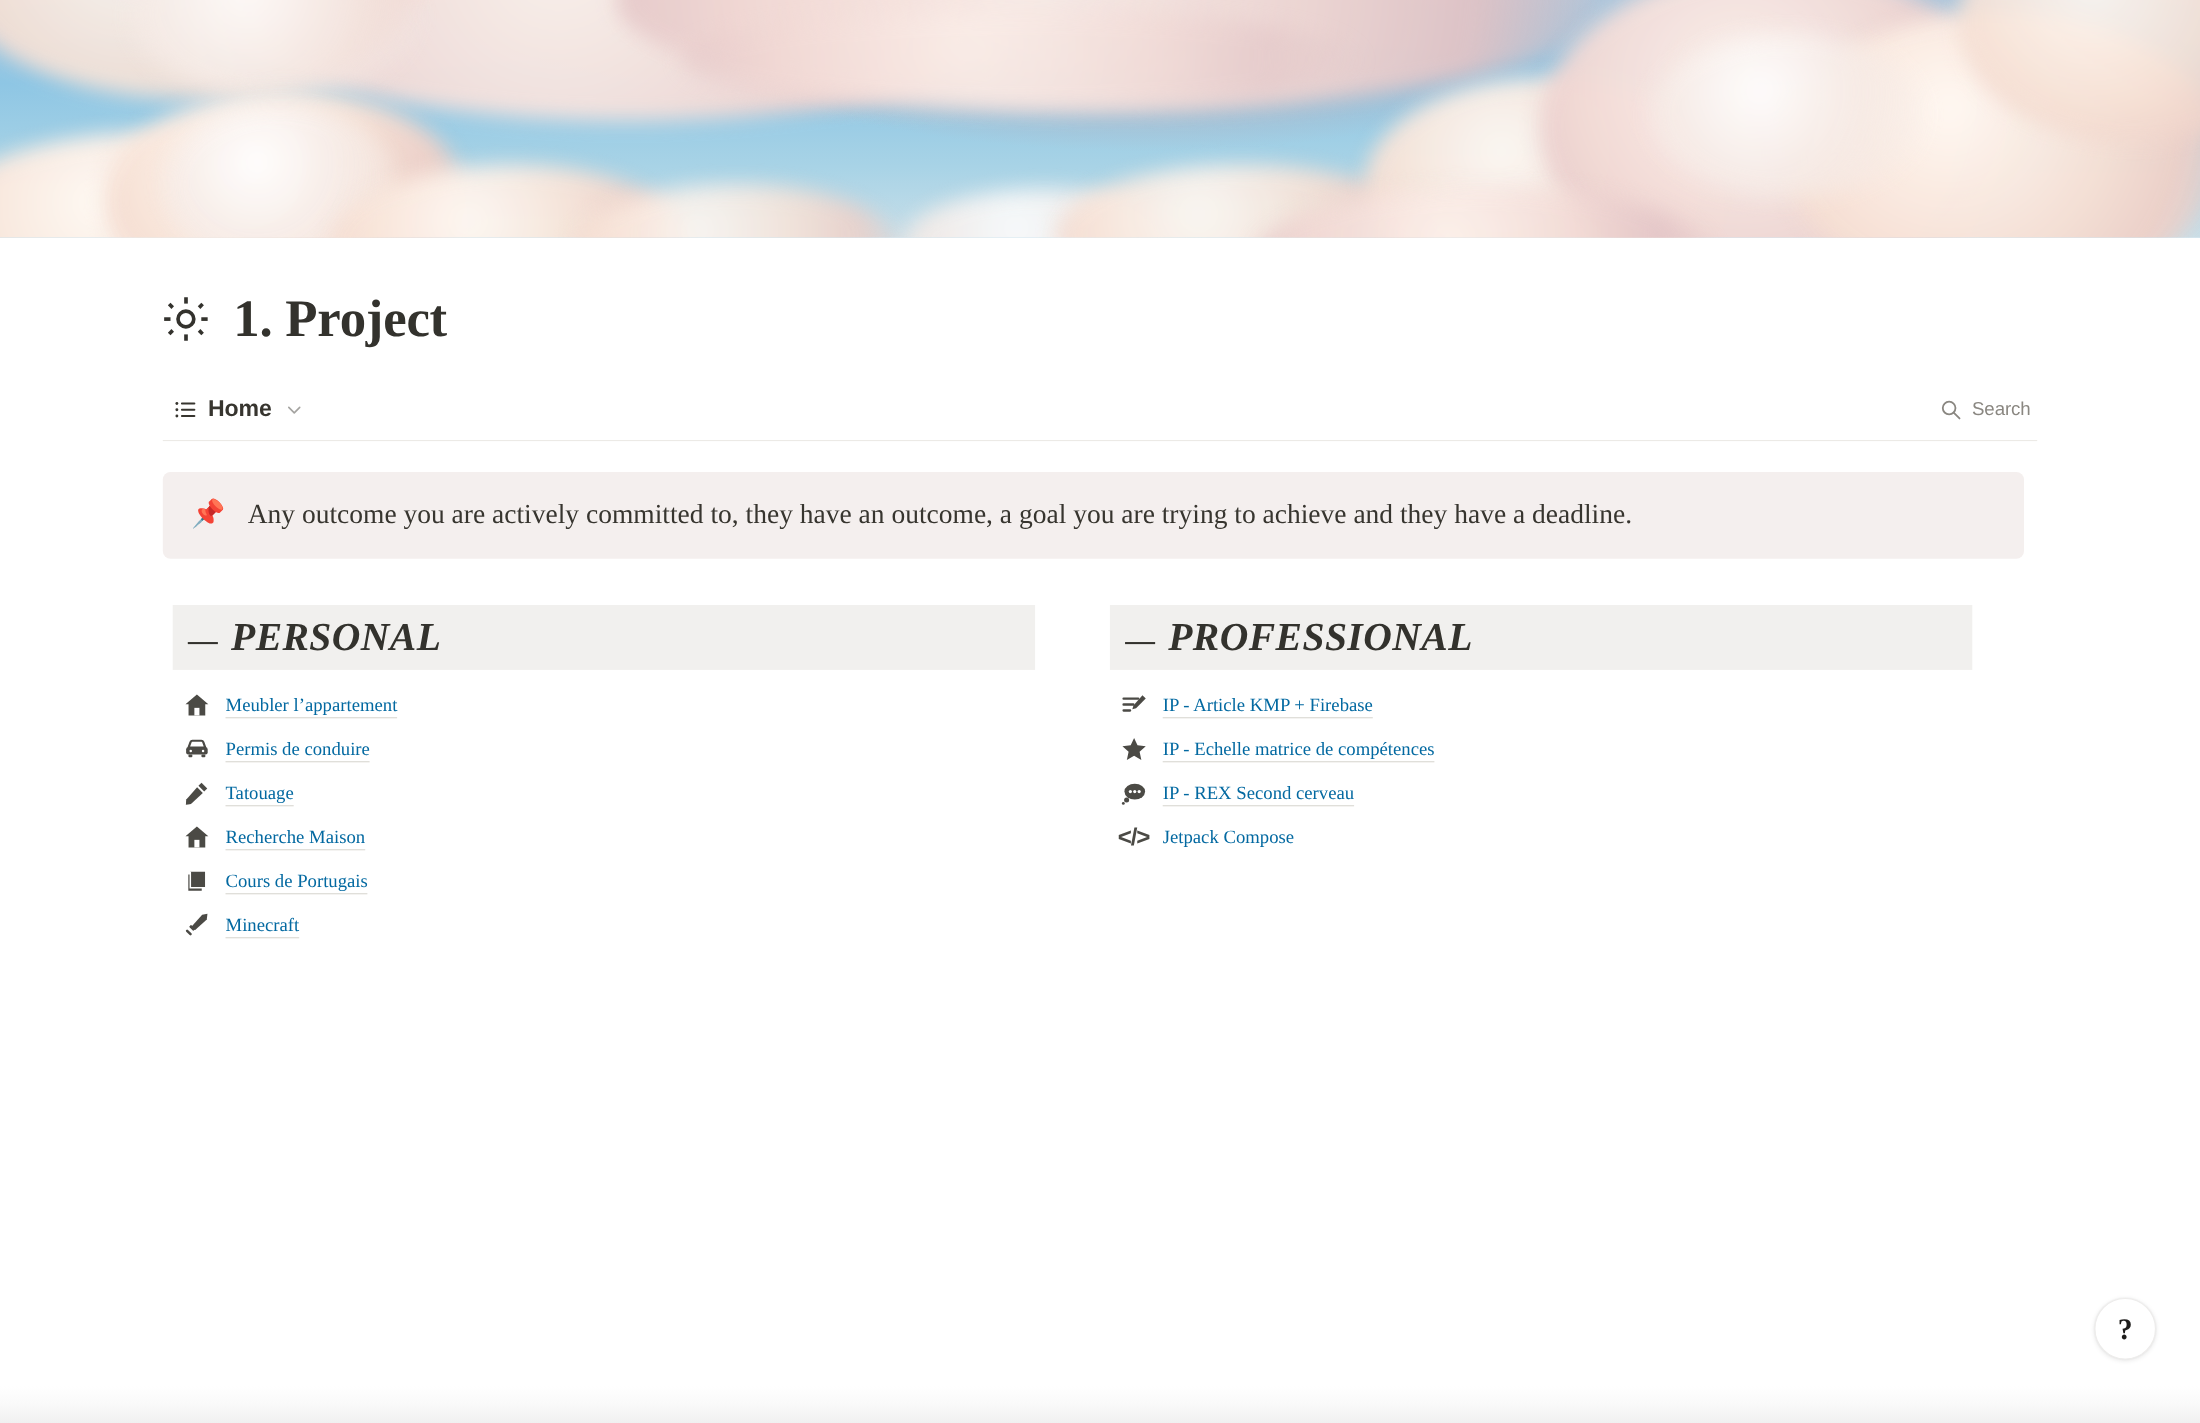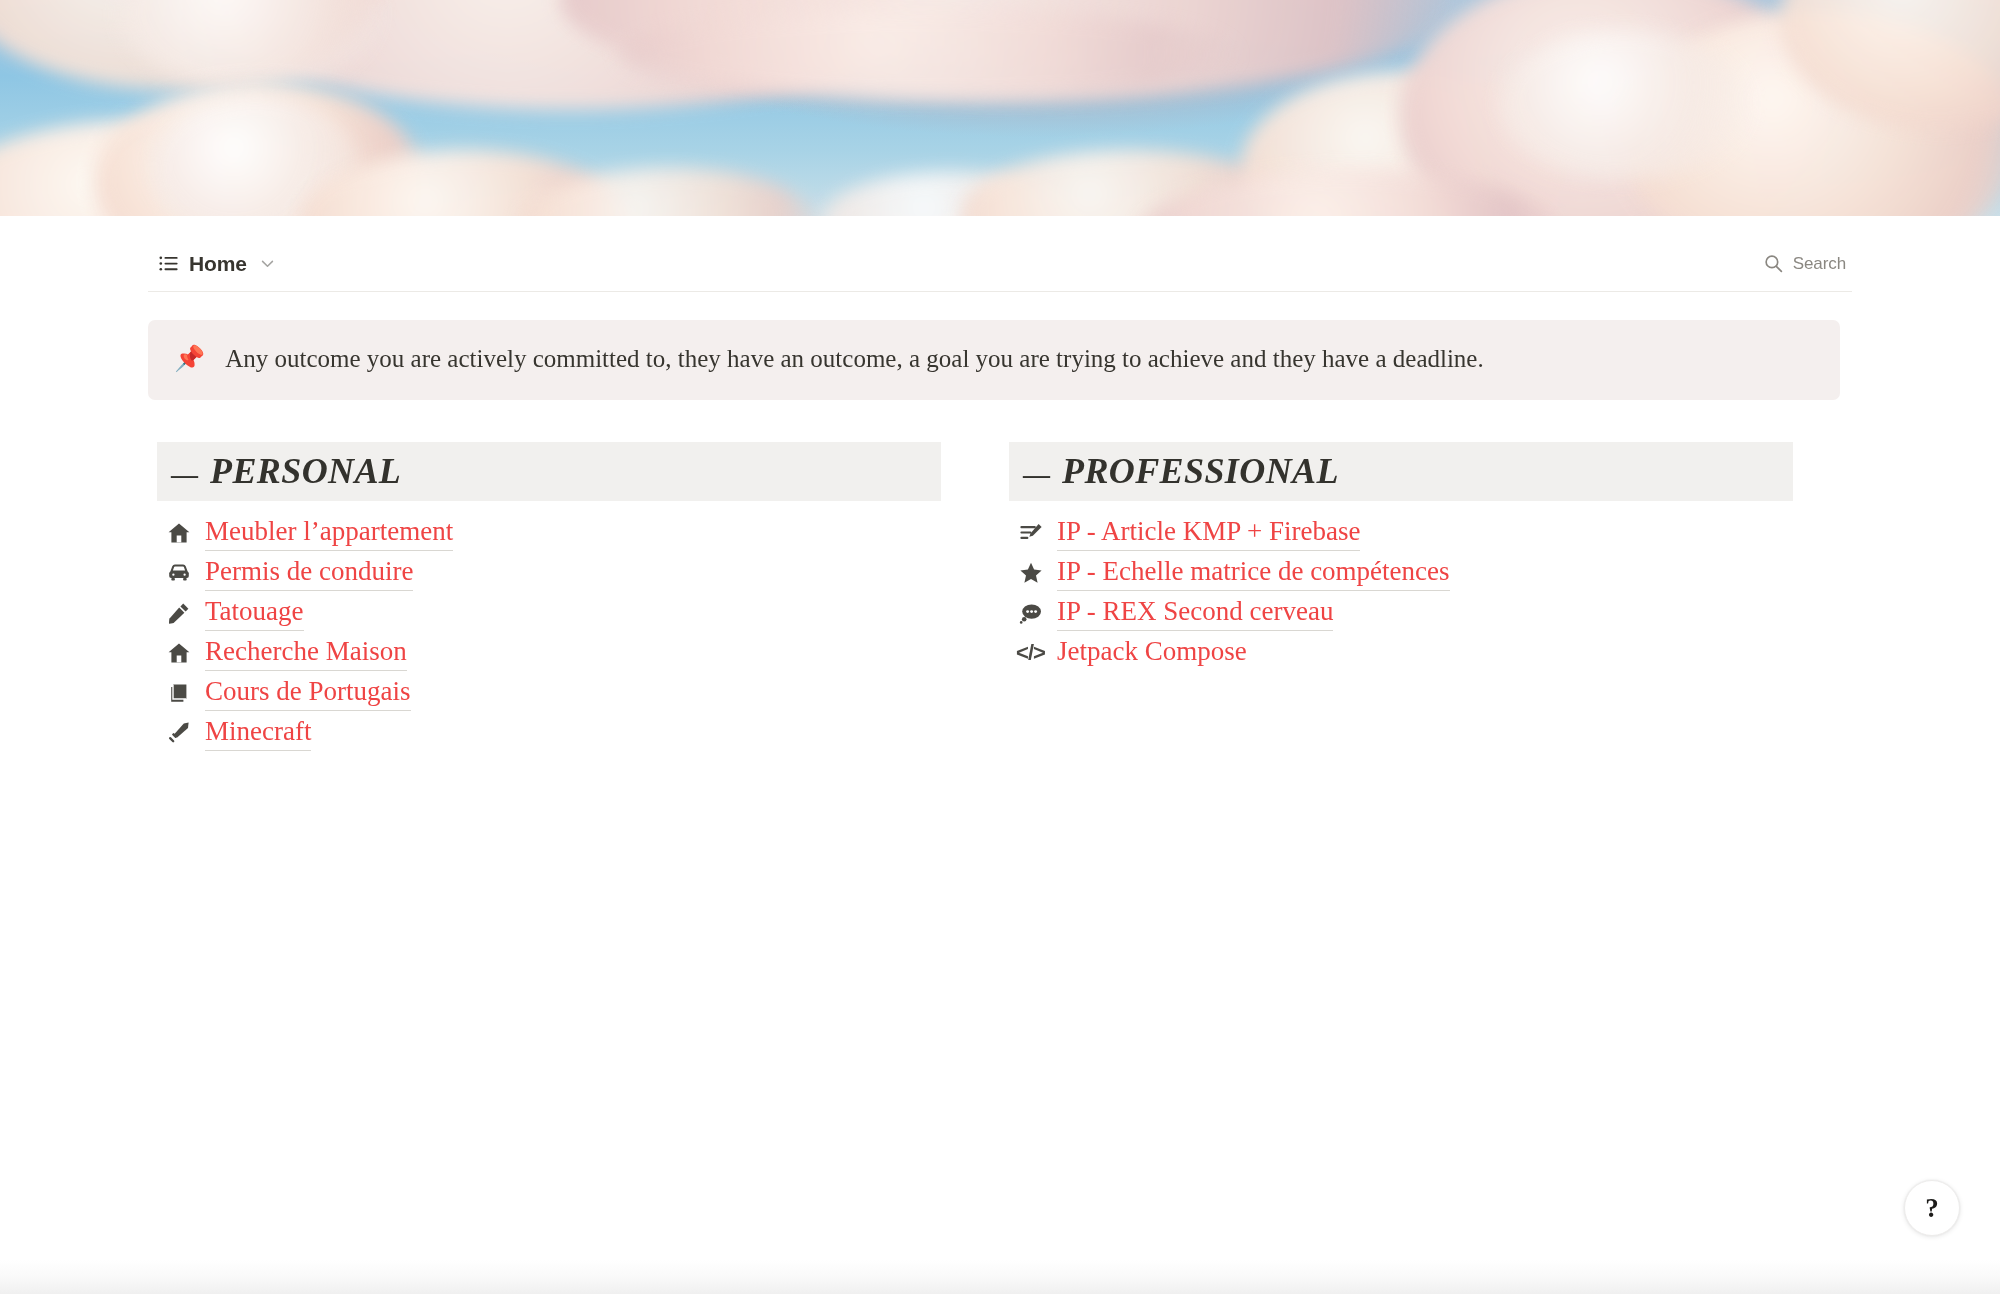--- a/index.html
+++ b/index.html
@@ -159,22 +159,22 @@
     height: 25px;
     flex: none;
     display: flex;
     align-items: center;
     justify-content: center;
     color: #4b4a45;
   }
   .link-ico svg { display: block; }
   .link-text {
     font-family: "Liberation Serif", "DejaVu Serif", serif;
-    font-size: 27px;
-    color: #ef4444;
+    font-size: 17px;
+    color: #0369a1;
     border-bottom: 1.5px solid #d9d7d2;
     line-height: 1.26;
     padding-bottom: 1px;
     cursor: pointer;
   }
   .link-text.no-underline { border-bottom: 1.5px solid transparent; }
 
   .code-ico {
     font-family: "Liberation Sans", sans-serif;
     font-size: 22px;
@@ -237,20 +237,34 @@
   <div class="cloud c-warm" style="left:1240px; top:70px;   width:330px;  height:200px; opacity:.95;"></div>
   <div class="cloud c-pink" style="left:1400px; top:-30px;  width:430px;  height:290px; opacity:.97;"></div>
   <div class="cloud c-warm" style="left:1620px; top:10px;   width:400px;  height:260px; opacity:.97;"></div>
   <div class="cloud c-pale" style="left:1500px; top:30px;   width:250px;  height:150px; opacity:.85;"></div>
   <div class="cloud c-warm" style="left:1780px; top:-90px;  width:320px;  height:220px; opacity:.9;"></div>
   <div class="cloud c-pink" style="left:1140px; top:170px;  width:420px;  height:130px; opacity:.85;"></div>
 </div>
 
 <div class="page">
 
+  <div class="title-row">
+    <svg class="title-icon" viewBox="0 0 24 24" aria-hidden="true">
+      <circle cx="12" cy="12" r="4.1" fill="none" stroke="#33322d" stroke-width="1.9"></circle>
+      <rect x="11.1" y="0.7" width="1.9" height="3.3" fill="#33322d"></rect>
+      <rect x="11.1" y="20.0" width="1.9" height="3.3" fill="#33322d"></rect>
+      <rect x="0.7" y="11.1" width="3.3" height="1.9" fill="#33322d"></rect>
+      <rect x="20.0" y="11.1" width="3.3" height="1.9" fill="#33322d"></rect>
+      <rect x="3.3" y="3.9" width="1.9" height="2.6" fill="#33322d" transform="rotate(-45 4.2 5.2)"></rect>
+      <rect x="18.8" y="3.9" width="1.9" height="2.6" fill="#33322d" transform="rotate(45 19.8 5.2)"></rect>
+      <rect x="3.3" y="17.5" width="1.9" height="2.6" fill="#33322d" transform="rotate(45 4.2 18.8)"></rect>
+      <rect x="18.8" y="17.5" width="1.9" height="2.6" fill="#33322d" transform="rotate(-45 19.8 18.8)"></rect>
+    </svg>
+    <div class="page-title">1. Project</div>
+  </div>
 
   <div class="navbar">
     <div class="nav-left">
       <svg class="icon-list" viewBox="0 0 24 24" aria-hidden="true">
         <circle cx="3.2" cy="5.5" r="1.5" fill="#37352f"></circle>
         <circle cx="3.2" cy="12" r="1.5" fill="#37352f"></circle>
         <circle cx="3.2" cy="18.5" r="1.5" fill="#37352f"></circle>
         <rect x="7.4" y="4.5" width="15" height="2.1" rx="1" fill="#37352f"></rect>
         <rect x="7.4" y="11.0" width="15" height="2.1" rx="1" fill="#37352f"></rect>
         <rect x="7.4" y="17.5" width="15" height="2.1" rx="1" fill="#37352f"></rect>

